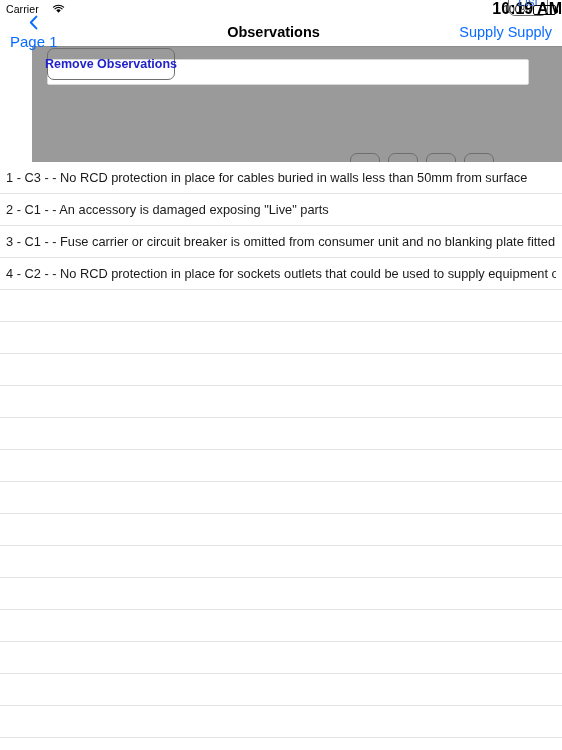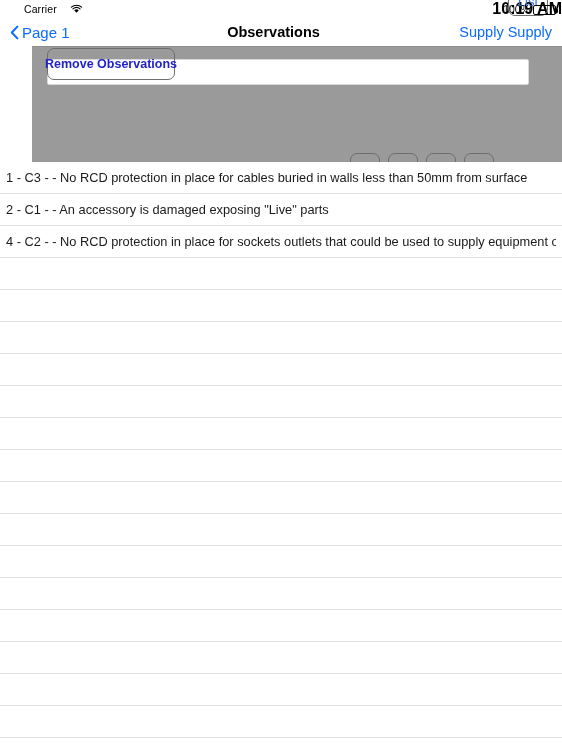--- a/index.html
+++ b/index.html
@@ -29,21 +29,20 @@
     align-items: center;
     padding: 0 6px;
     font-size: 10.5px;
     color: #000000;
   }
   .status-left {
     display: flex;
     align-items: center;
     gap: 13px;
     flex: 0 0 auto;
-    margin-left: 18px;
   }
   .status-carrier { font-size: 10.5px; letter-spacing: 0.1px; }
   .wifi-icon { display: block; width: 13px; height: 10px; }
   .status-center {
     position: absolute;
     left: 0; right: 0;
     text-align: right;
     font-size: 16px;
     font-weight: bold;
     pointer-events: none;
@@ -84,20 +83,21 @@
     padding: 0 10px;
   }
   .nav-back {
     display: flex;
     align-items: center;
     gap: 3px;
     color: #0a6cff;
     font-size: 15px;
     cursor: pointer;
     z-index: 2;
+    flex-direction: column;
   }
   .chevron-left {
     display: block;
     width: 9px;
     height: 15px;
   }
   .nav-title {
     position: absolute;
     left: 0; right: 15px;
     text-align: center;
@@ -280,20 +280,23 @@
   </div>
 
   <div class="table">
     <div class="row">
         <span class="row-text">1 - C3 -  - No RCD protection in place for cables buried in walls less than 50mm from surface</span>
       </div>
     <div class="row">
         <span class="row-text">2 - C1 -  - An accessory is damaged exposing "Live" parts</span>
       </div>
     <div class="row">
+        <span class="row-text">3 - C1 -  - Fuse carrier or circuit breaker is omitted from consumer unit and no blanking plate fitted</span>
+      </div>
+    <div class="row">
         <span class="row-text">4 - C2 -  - No RCD protection in place for sockets outlets that could be used to supply equipment outdoors</span>
       </div>
     <div class="row empty">
         <span class="row-text"></span>
       </div>
     <div class="row empty">
         <span class="row-text"></span>
       </div>
     <div class="row empty">
         <span class="row-text"></span>

